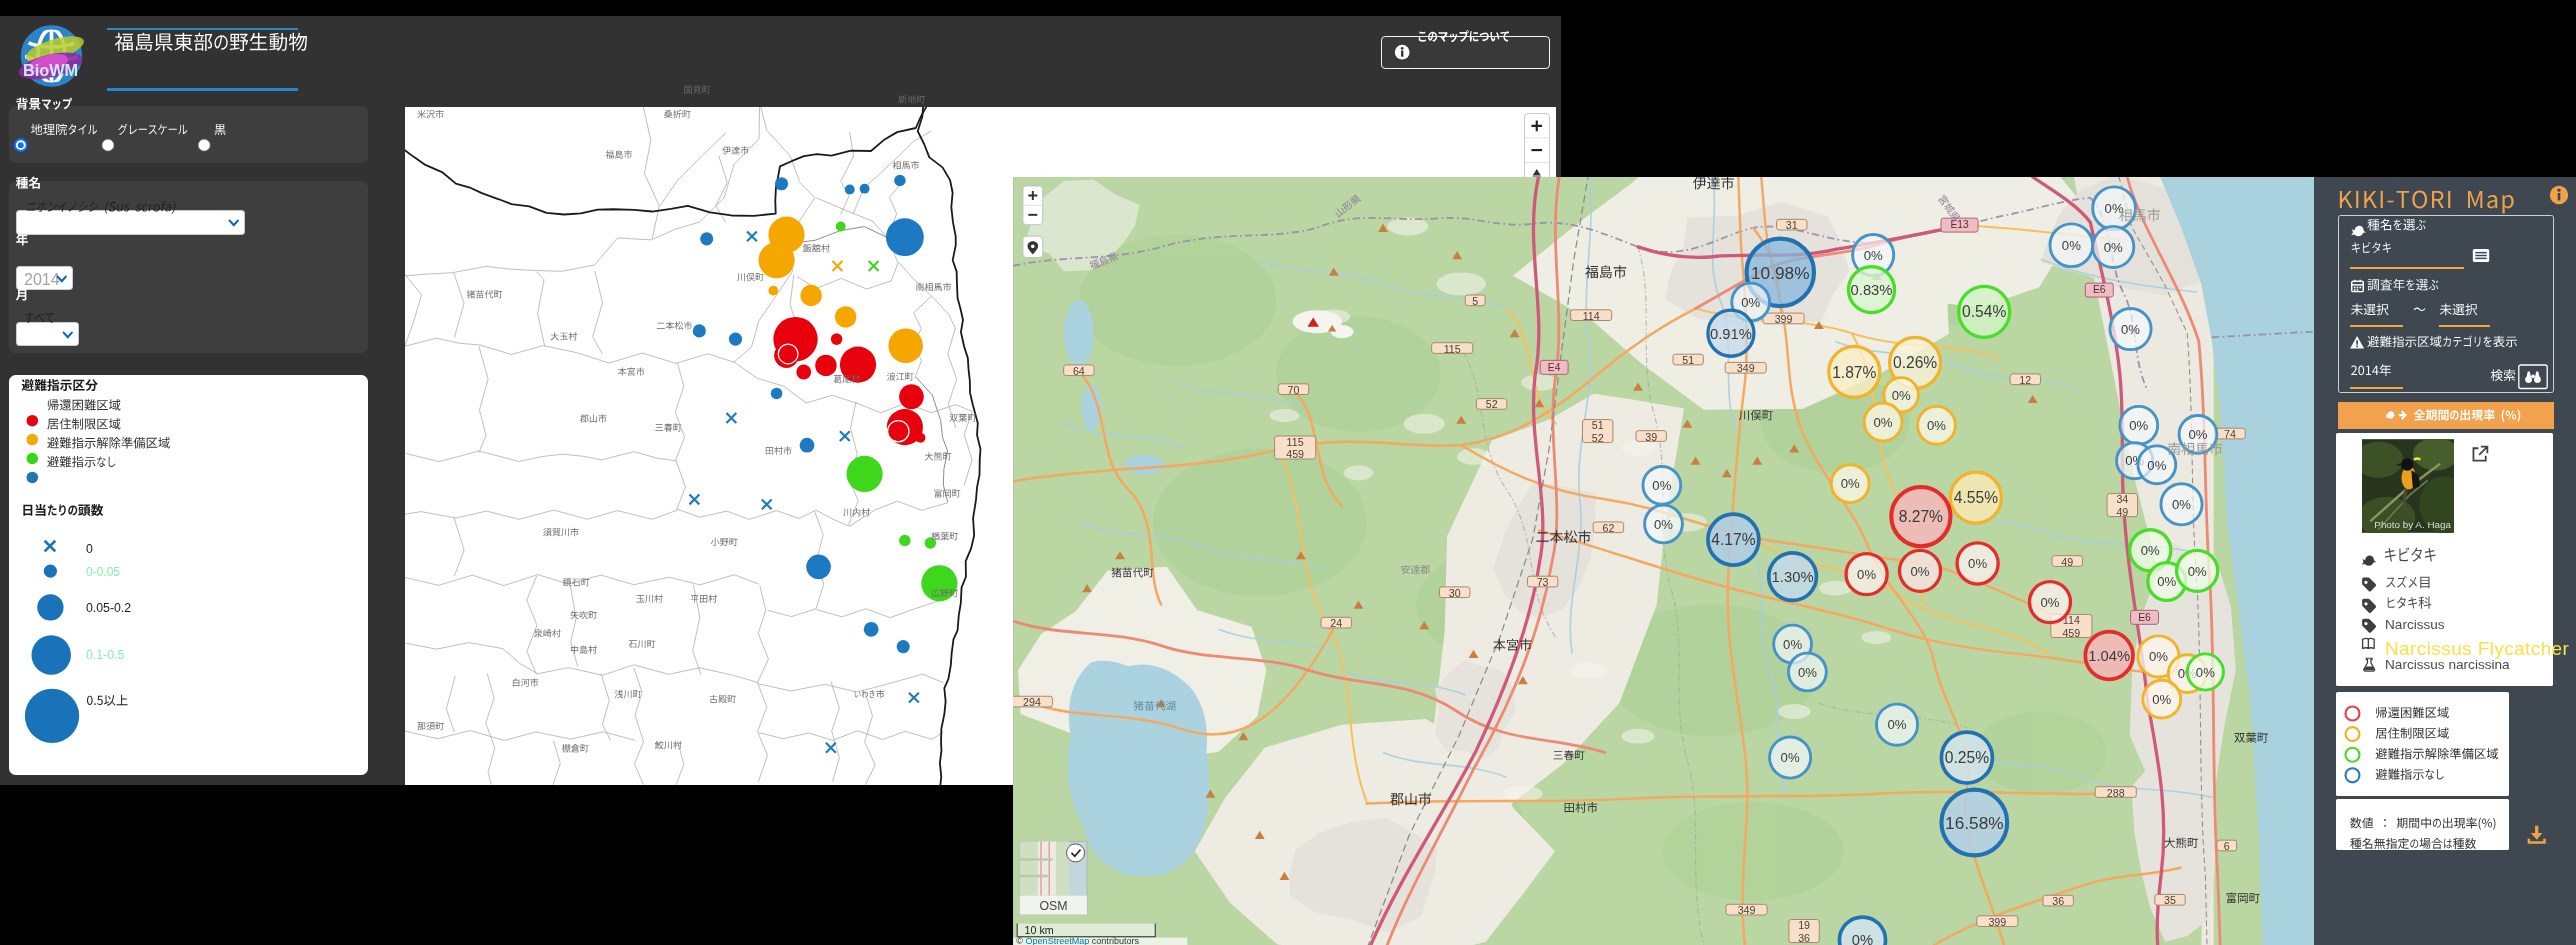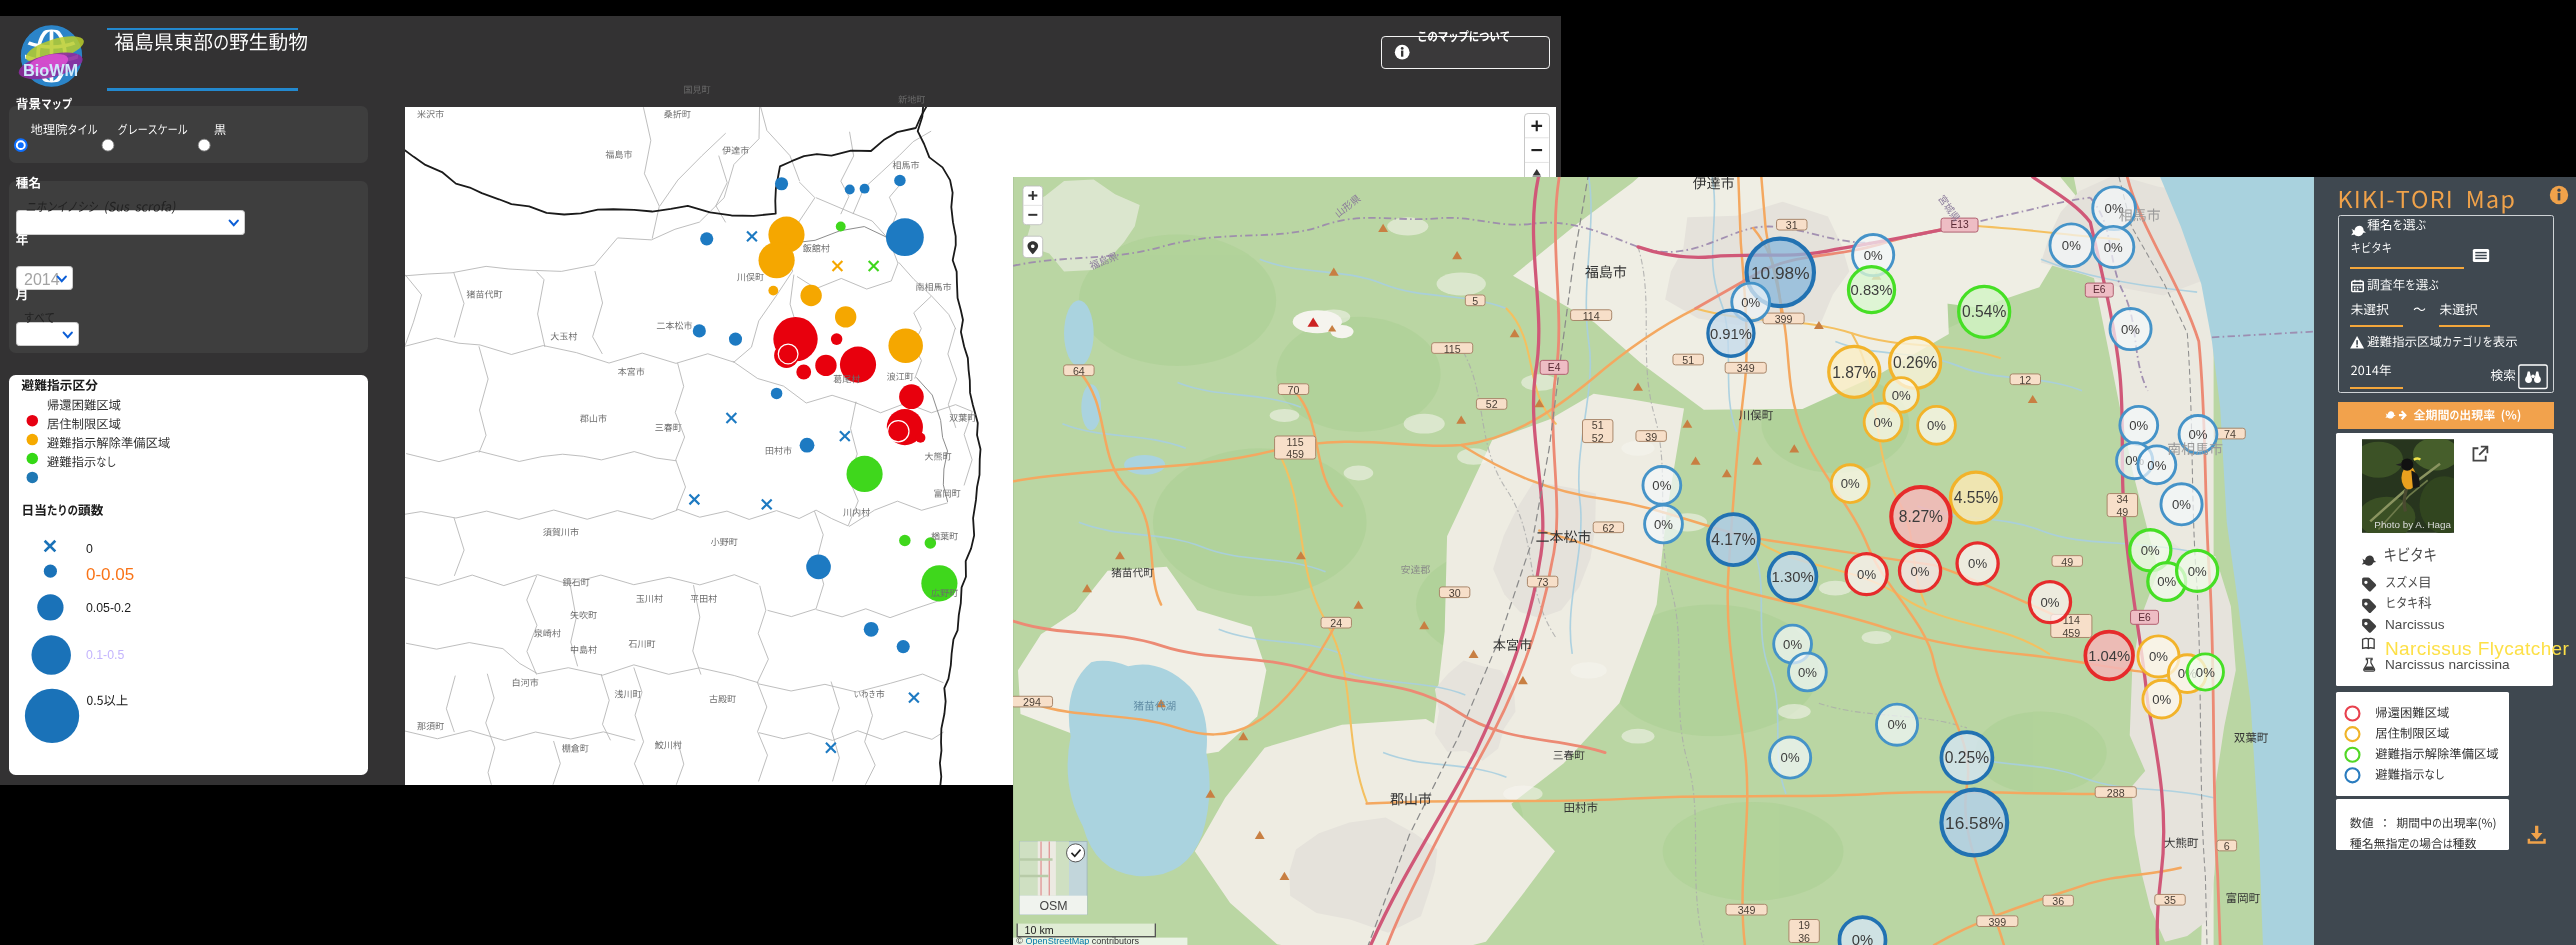--- a/index.html
+++ b/index.html
@@ -52,23 +52,23 @@
 <div class="abs" style="left:16.4px;top:250px;width:57px;height:24px;background:#fff;border:0.8px solid #ccc;border-radius:3.3px"></div>
 <div class="abs" style="left:24px;top:255px;font-size:16px;color:#a3a3a3">2014</div>
 <svg class="abs" style="left:56px;top:259px" width="11.5" height="8.2" viewBox="0 0 14 10">
       <path d="M2,2 L7,7.5 L12,2" stroke="#0b5ed7" stroke-width="2.6" fill="none" stroke-linecap="round"></path>
     </svg>
 <div class="abs" style="left:16.4px;top:306px;width:63px;height:24px;background:#fff;border:0.8px solid #ccc;border-radius:3.3px"></div>
 <svg class="abs" style="left:62px;top:315px" width="11.5" height="8.2" viewBox="0 0 14 10">
       <path d="M2,2 L7,7.5 L12,2" stroke="#0b5ed7" stroke-width="2.6" fill="none" stroke-linecap="round"></path>
     </svg>
 <div class="abs" style="left:86px;top:526px;font-size:12.3px;color:#1b1b1b">0</div>
-<div class="abs" style="left:86px;top:549px;font-size:17px;color:#f97316">0-0.05</div>
+<div class="abs" style="left:86px;top:549px;font-size:12px;color:#86efac">0-0.05</div>
 <div class="abs" style="left:86px;top:585px;font-size:12.3px;color:#1b1b1b">0.05-0.2</div>
-<div class="abs" style="left:86px;top:632px;font-size:12.3px;color:#c4b5fd">0.1-0.5</div>
+<div class="abs" style="left:86px;top:632px;font-size:12.3px;color:#86efac">0.1-0.5</div>
 <div class="abs" style="left:405px;top:91px;width:1151px;height:678px;background:#fff"></div>
 <svg class="abs" style="left:405px;top:91px" width="1151" height="678" viewBox="0 0 1400 824">
 <g stroke="#b0b0b0" stroke-width="1" fill="none">
 <path d="M431.3,-1.4 L430.6,38.3 L400.1,69.5 L388.2,110.0 L358.1,139.7 L328.3,148.4 L299.7,161.3 L258.5,158.9 L230.5,191.8 L190.3,199.6 L151.9,198.2 L126.4,196.7 L98.6,193.5 L57.2,201.3 L27.7,202.8 L0.0,205.0"></path>
 <path d="M432.6,-0.5 L440.2,28.3 L468.2,58.8 L480.0,90.0"></path>
 <path d="M300.7,159.7 L309.3,120.3 L299.8,99.2 L291.2,80.8 L299.0,40.3 L290.0,0.0"></path>
 <path d="M390.1,31.5 L360.9,59.2 L331.9,88.5 L310.0,120.0"></path>
 <path d="M479.7,91.0 L498.6,110.0 L478.2,140.7 L461.1,170.3 L471.5,199.3 L450.8,230.4 L430.3,259.8 L421.4,291.8 L400.0,310.0"></path>
 <path d="M-0.1,290.7 L38.2,280.8 L65.6,287.0 L91.3,289.1 L129.5,300.7 L168.1,289.8 L208.7,298.5 L248.2,311.1 L288.5,299.0 L329.6,311.5 L368.3,299.8 L400.0,310.0"></path>
 <path d="M170.2,291.5 L161.3,251.5 L169.1,209.7 L160.0,200.0"></path>

